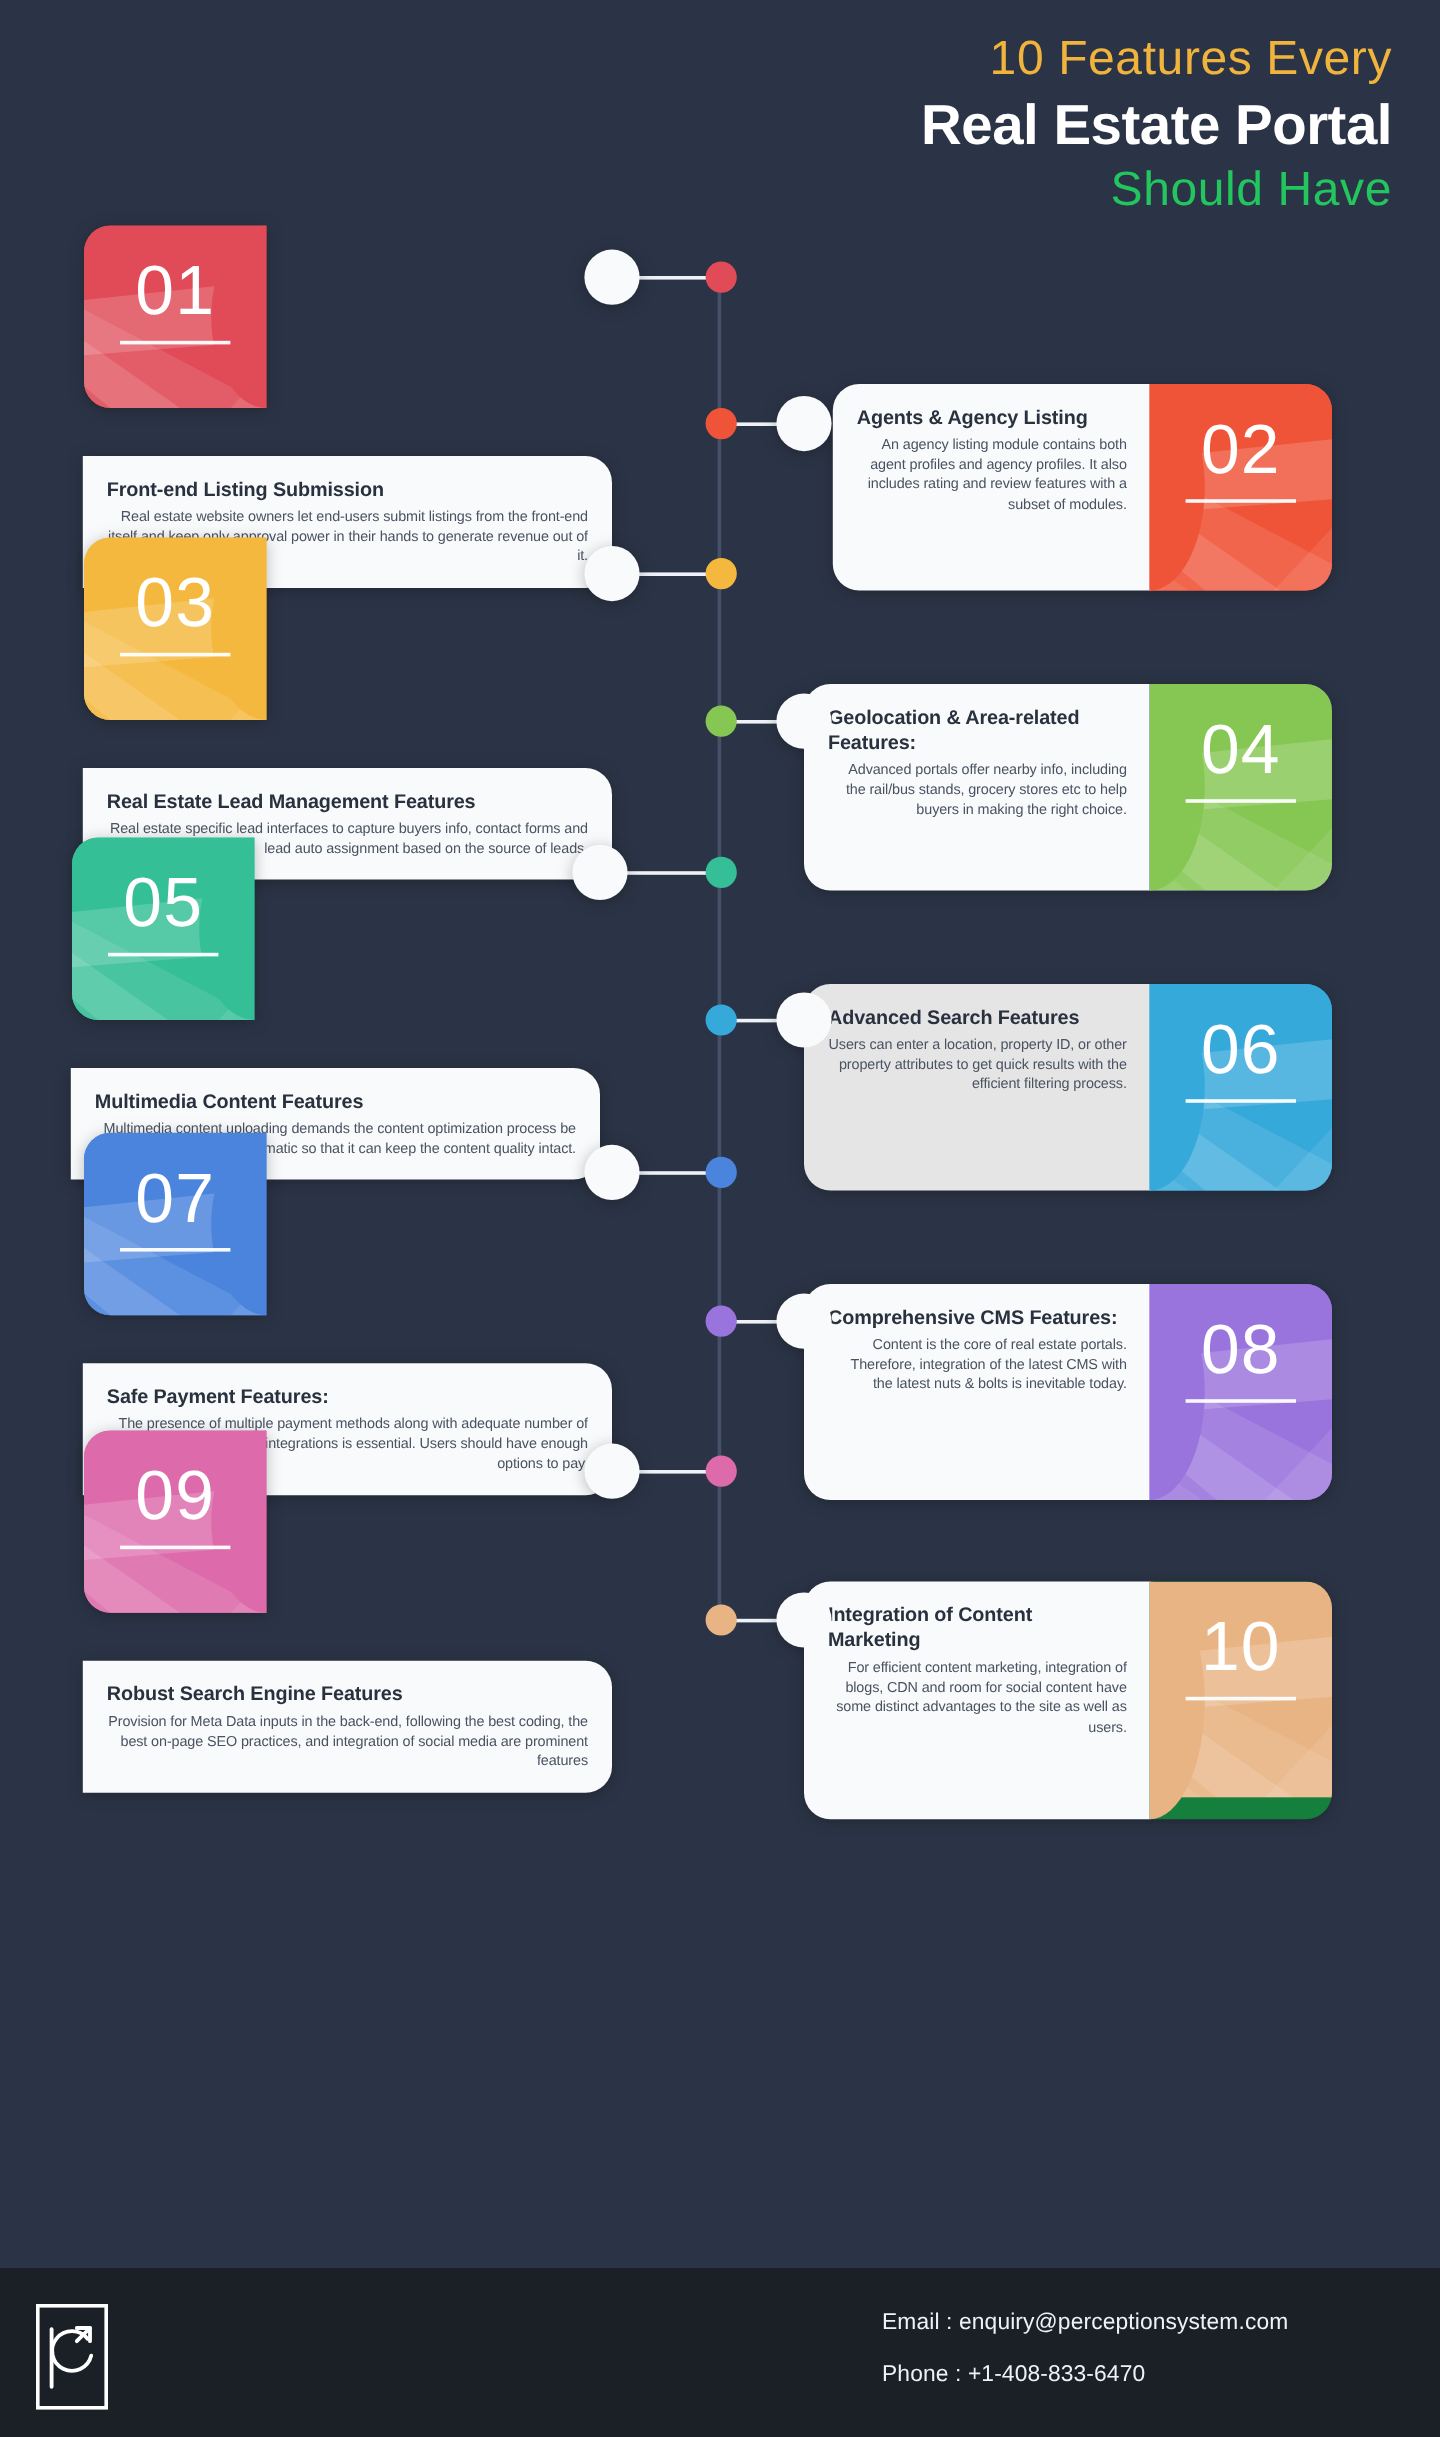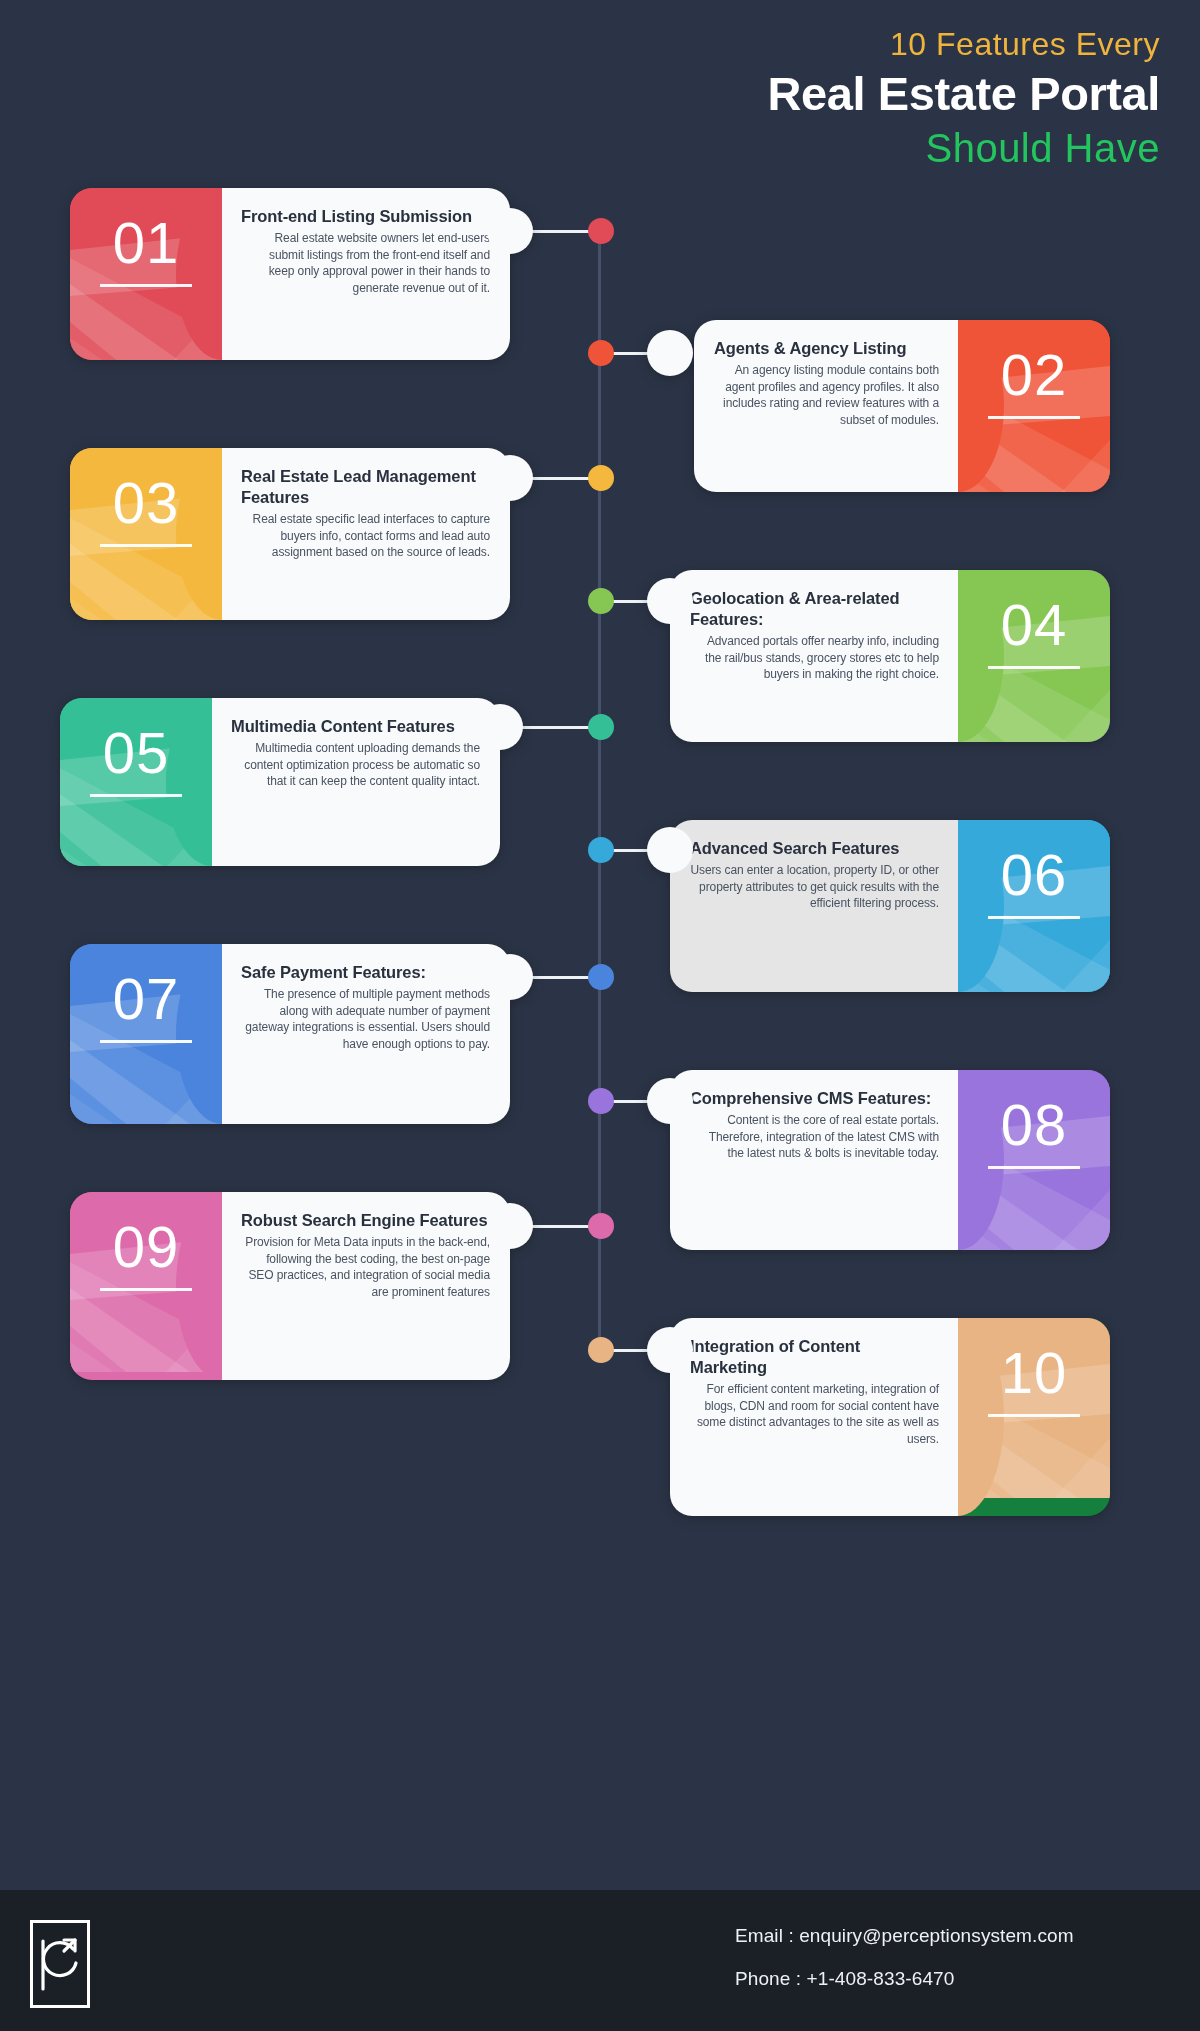--- a/index.html
+++ b/index.html
@@ -16,21 +16,21 @@
   }
 
   
   #header {
     position:absolute;
     top:24px; right:40px;
     text-align:right;
     width:720px;
   }
   .hl1 {
-    font-size:32px;
+    font-size:40px;
     font-weight:400;
     letter-spacing:.5px;
     line-height:1.25;
   }
   .hl2 {
     font-size:47px;
     font-weight:bold;
     letter-spacing:-.4px;
     line-height:1.18;
     margin-top:2px;
@@ -140,21 +140,21 @@
     position:absolute;
     width:46px; height:46px;
     border-radius:50%;
     background:#f8fafb;
     z-index:2;
   }
   .card.left  .nub { right:-23px; }
   .card.right .nub { left:-23px; }
 
   
-  .card.left .cardbody { flex-direction:row; }
+  .card.left .cardbody { flex-direction:column;gap:40px; }
   .card.left .colorblock {
     border-radius:22px 0 0 22px;
   }
   .card.left .bulge {
     position:absolute;
     right:-46px; top:0;
     width:92px; height:100%;
     border-radius:50%;
     z-index:1;
   }

